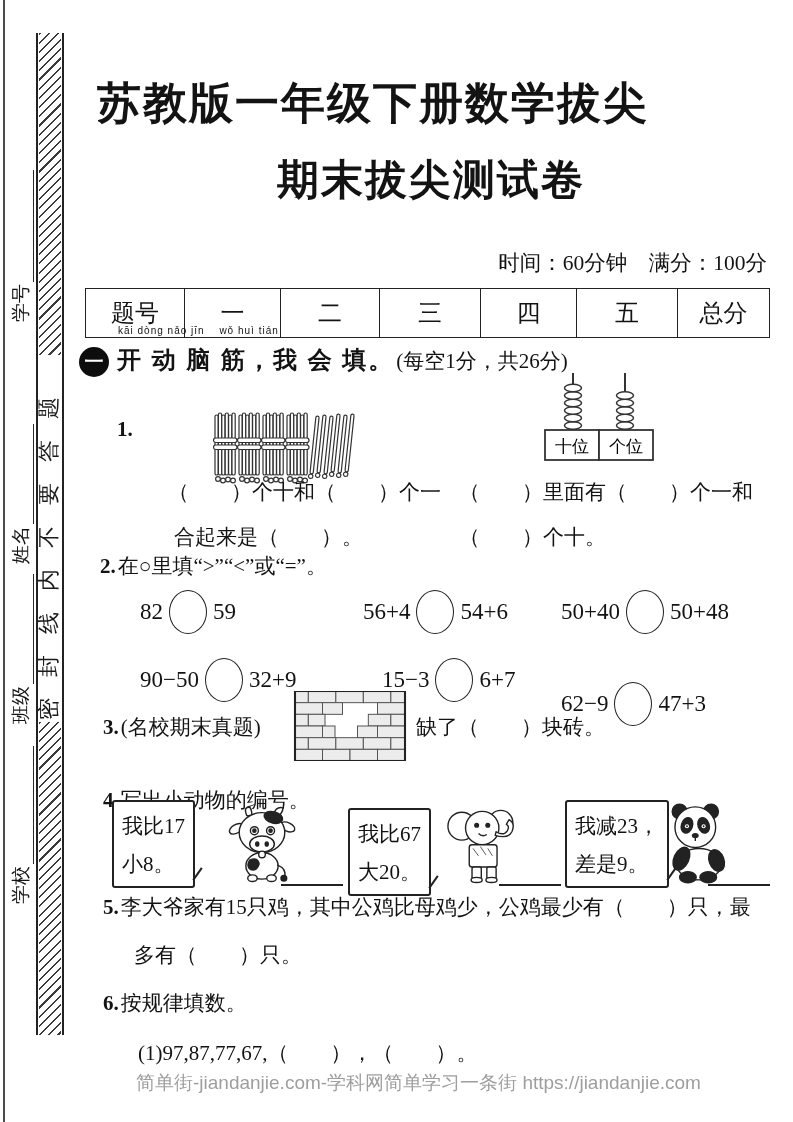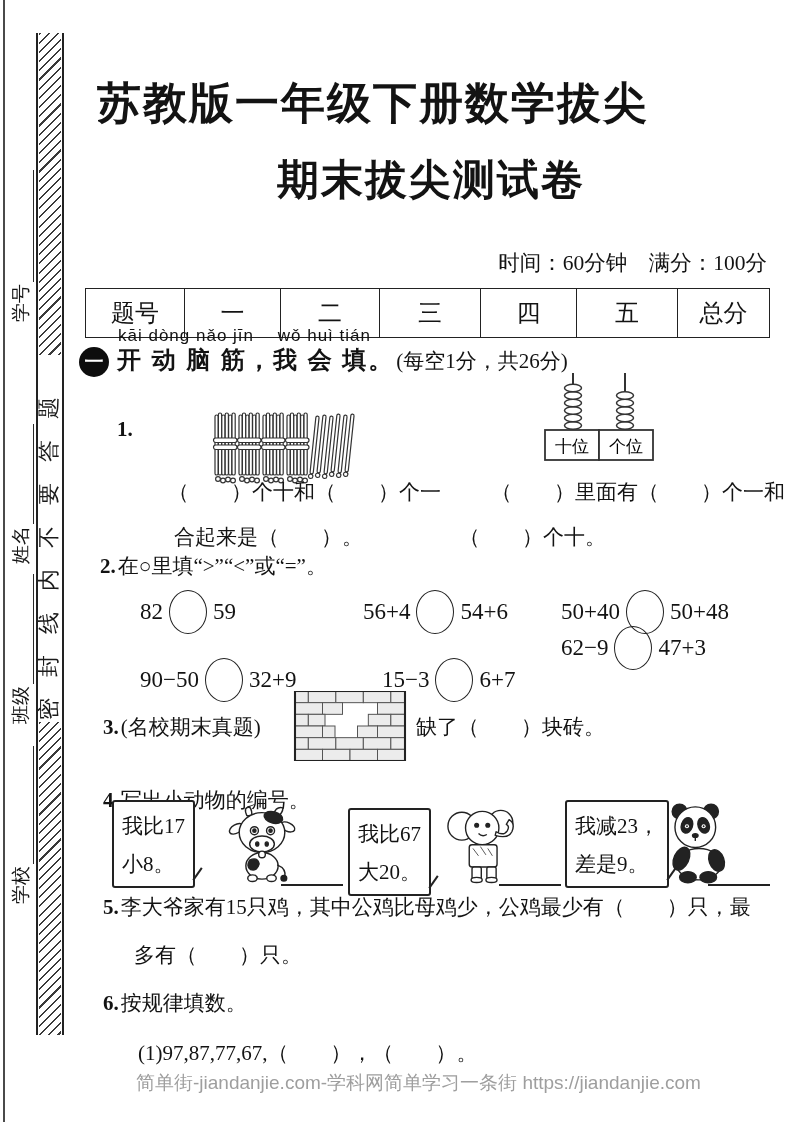--- a/index.html
+++ b/index.html
@@ -19,21 +19,21 @@
   .mfield .lbl{font-size:19px;white-space:nowrap;}
   .mfield .fline{flex:1;border-bottom:1.8px solid #2a2a2a;height:15px;margin-left:2px;}
   
   .title{position:absolute;font-weight:bold;letter-spacing:2px;white-space:nowrap;}
   .meta{position:absolute;font-size:21.5px;white-space:nowrap;}
   table.score{position:absolute;left:85px;top:288px;border-collapse:collapse;table-layout:fixed;}
   table.score td{border:1.8px solid #222;height:48px;text-align:center;font-size:24px;padding:0;}
   
   .badge{position:absolute;width:30px;height:30px;border-radius:50%;background:#0d0d0d;color:#fff;
          text-align:center;line-height:29px;font-size:19px;font-weight:bold;}
-  .pinyin{position:absolute;font-family:"Liberation Sans",sans-serif;font-size:17px;letter-spacing:1px;white-space:nowrap;}
+  .pinyin{position:absolute;font-family:"Liberation Sans",sans-serif;font-size:10px;letter-spacing:1px;white-space:nowrap;}
   .sec-title{position:absolute;white-space:nowrap;}
   .sec-title .hei{font-family:"Liberation Sans",sans-serif;font-weight:bold;font-size:24px;letter-spacing:2px;}
   .sec-title .pts{font-size:21px;margin-left:2px;}
   
   .cmp{position:absolute;display:flex;align-items:center;gap:6px;font-size:23px;}
   .cmp-circle{width:36px;height:42px;border:1.8px solid #222;border-radius:50%;flex:none;}
   
   .bubble{position:absolute;border:2px solid #222;border-radius:3px;padding:5px 8px 3px 8px;
           font-size:21px;line-height:38px;white-space:nowrap;background:#fff;}
   .bubble::after{content:"";position:absolute;right:-12px;bottom:11px;width:15px;height:2px;
@@ -160,21 +160,21 @@
     </g>
     <g stroke="#333" stroke-width="1.8" fill="#fff">
       <rect x="2" y="59" width="54" height="30"></rect>
       <rect x="56" y="59" width="54" height="30"></rect>
     </g>
     <text x="29" y="81" text-anchor="middle" font-size="17">十位</text>
     <text x="83" y="81" text-anchor="middle" font-size="17">个位</text>
   </svg>
 
   <div class="txt" style="left:168px;top:477px;">（　　）个十和（　　）个一</div>
-  <div class="txt" style="left:459px;top:477px;margin-left:32px;">（　　）里面有（　　）个一和</div>
+  <div class="txt" style="left:459px;top:477px;">（　　）里面有（　　）个一和</div>
   <div class="txt" style="left:459px;top:522px;">（　　）个十。</div>
   <div class="txt" style="left:174px;top:522px;">合起来是（　　）。</div>
 
   <div class="txt" style="left:100px;top:551px;">
     <b class="qnum">2.</b><span>在○里填“&gt;”“&lt;”或“=”。</span>
   </div>
 
   <div class="cmp" style="left:140px;top:590px;">
     <span>82</span>
     <span class="cmp-circle"></span>
@@ -193,21 +193,21 @@
   <div class="cmp" style="left:140px;top:658px;">
     <span>90−50</span>
     <span class="cmp-circle"></span>
     <span>32+9</span>
   </div>
   <div class="cmp" style="left:382px;top:658px;">
     <span>15−3</span>
     <span class="cmp-circle"></span>
     <span>6+7</span>
   </div>
-  <div class="cmp" style="left:561px;top:626px;">
+  <div class="cmp" style="left:561px;top:682px;">
     <span>62−9</span>
     <span class="cmp-circle"></span>
     <span>47+3</span>
   </div>
 
   <div class="txt" style="left:103px;top:712px;">
     <b class="qnum">3.</b><span>(名校期末真题)</span>
   </div>
   <svg class="abs" style="left:290px;top:691px;" width="120" height="70" viewBox="0 0 132 84">
     <g fill="#ececec" stroke="#555" stroke-width="1.2">

